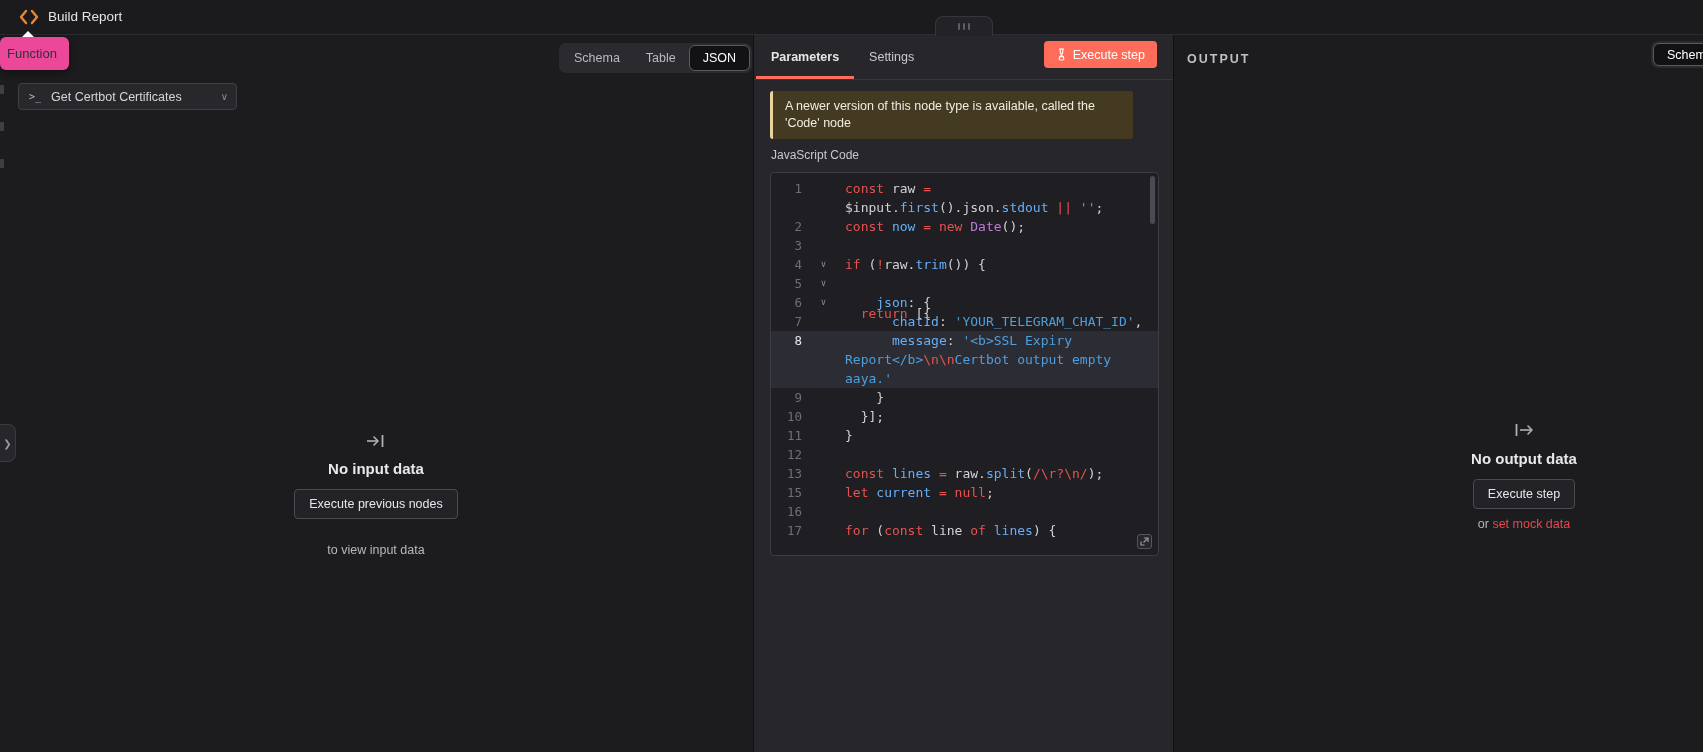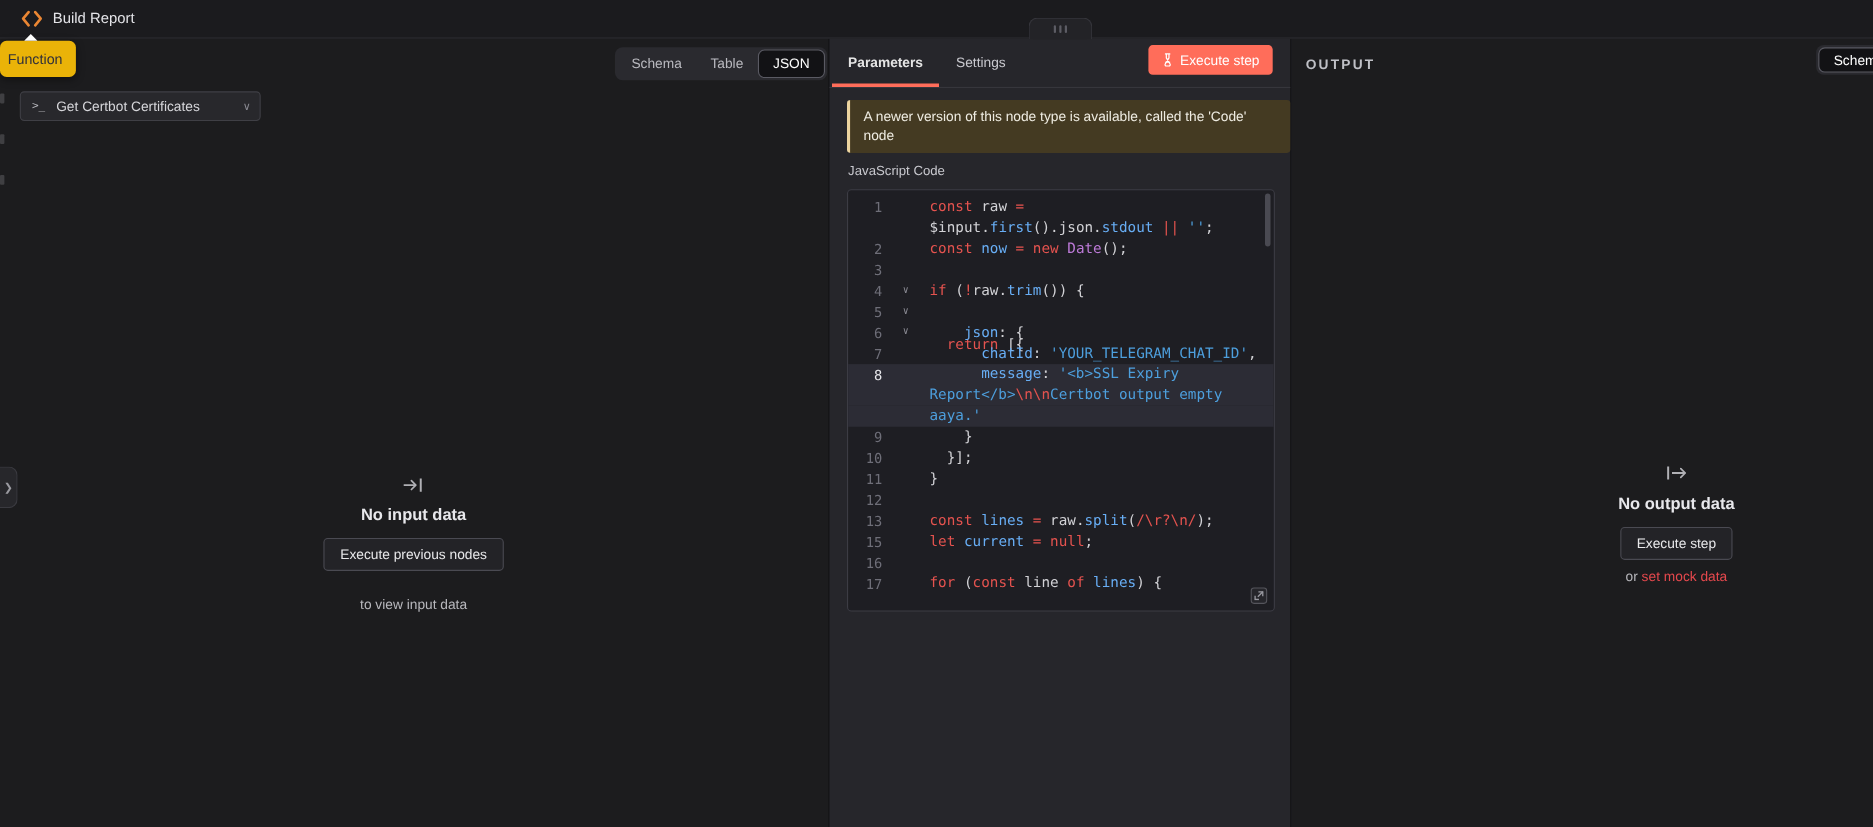--- a/index.html
+++ b/index.html
@@ -20,21 +20,21 @@
   .drag-handle i { width:2px; height:7px; background:#5c5c64; border-radius:1px; }
 
   
   .panel-input  { position:absolute; left:0; top:35px; width:753px; height:717px; background:#1c1c1e; }
   .panel-main   { position:absolute; left:753px; top:35px; width:421px; height:717px;
                   background:#26262b; border-left:1px solid #101012; border-right:1px solid #101012; }
   .panel-output { position:absolute; left:1174px; top:35px; width:529px; height:717px;
                   background:#1c1c1e; overflow:hidden; }
 
   
-  .tooltip { position:absolute; left:0; top:2px; background:#eab308; color:#30303a;
+  .tooltip { position:absolute; left:0; top:2px; background:#ec4899; color:#30303a;
              font-size:13px; padding:9px 12px 9px 7px; border-radius:6px; z-index:9;
              box-shadow:0 2px 8px rgba(0,0,0,.45); }
   .tooltip-caret { position:absolute; left:22px; top:-6px; width:0; height:0; z-index:10;
              border-left:6px solid transparent; border-right:6px solid transparent;
              border-bottom:6px solid #ffffff; }
   .node-select { position:absolute; left:18px; top:48px; width:219px; height:27px;
                  background:#28282c; border:1px solid #3f3f45; border-radius:4px;
                  display:flex; align-items:center; padding:0 8px; color:#d6d6da; font-size:12.5px; }
   .node-select .term { font-family:"DejaVu Sans Mono", monospace; font-size:10px; color:#b8b8bd; margin:0 10px 0 2px; }
   .node-select .chev { margin-left:auto; color:#8a8a92; font-size:10px; }
@@ -60,21 +60,21 @@
   .edge-frag { position:absolute; width:4px; height:9px; background:#9a9aa0; opacity:.28; border-radius:1px; }
 
   
   .main-header { position:absolute; left:0; top:0; width:100%; height:45px;
                  border-bottom:1px solid #36363c; display:flex; align-items:stretch; padding-left:2px; }
   .main-tab { display:flex; align-items:center; padding:0 15px; font-size:12.5px; color:#c9c9cf; }
   .main-tab.active { color:#e5e5e5; font-weight:bold; box-shadow:inset 0 -3px 0 #ff6d5a; }
   .exec-primary { position:absolute; right:16px; top:6px; height:27px; padding:0 12px;
                   background:#ff6d5a; border-radius:4px; display:flex; align-items:center; gap:6px;
                   color:#ffffff; font-size:12.5px; }
-  .notice { position:absolute; left:16px; top:56px; width:403px; min-height:42px;
+  .notice { position:absolute; left:16px; top:56px; width:363px; min-height:42px;
             background:#443a22; border-left:3px solid #ecd49f; border-radius:3px;
             color:#efece2; font-size:12.5px; line-height:1.35; padding:7px 12px; }
   .code-label { position:absolute; left:17px; top:113px; font-size:12px; color:#c8c8ce; }
   .editor { position:absolute; left:16px; top:137px; width:389px; height:384px;
             background:#1e1e23; border:1px solid #3c3c44; border-radius:4px; overflow:hidden;
             font-family:"DejaVu Sans Mono", monospace; font-size:13px; }
   .editor-inner { padding-top:6px; }
   .crow { display:flex; height:19px; line-height:19px; }
   .crow.active { background:#2c2c35; }
   .gut { width:31px; flex:0 0 31px; text-align:right; color:#6e6e78; font-size:12.5px; }

